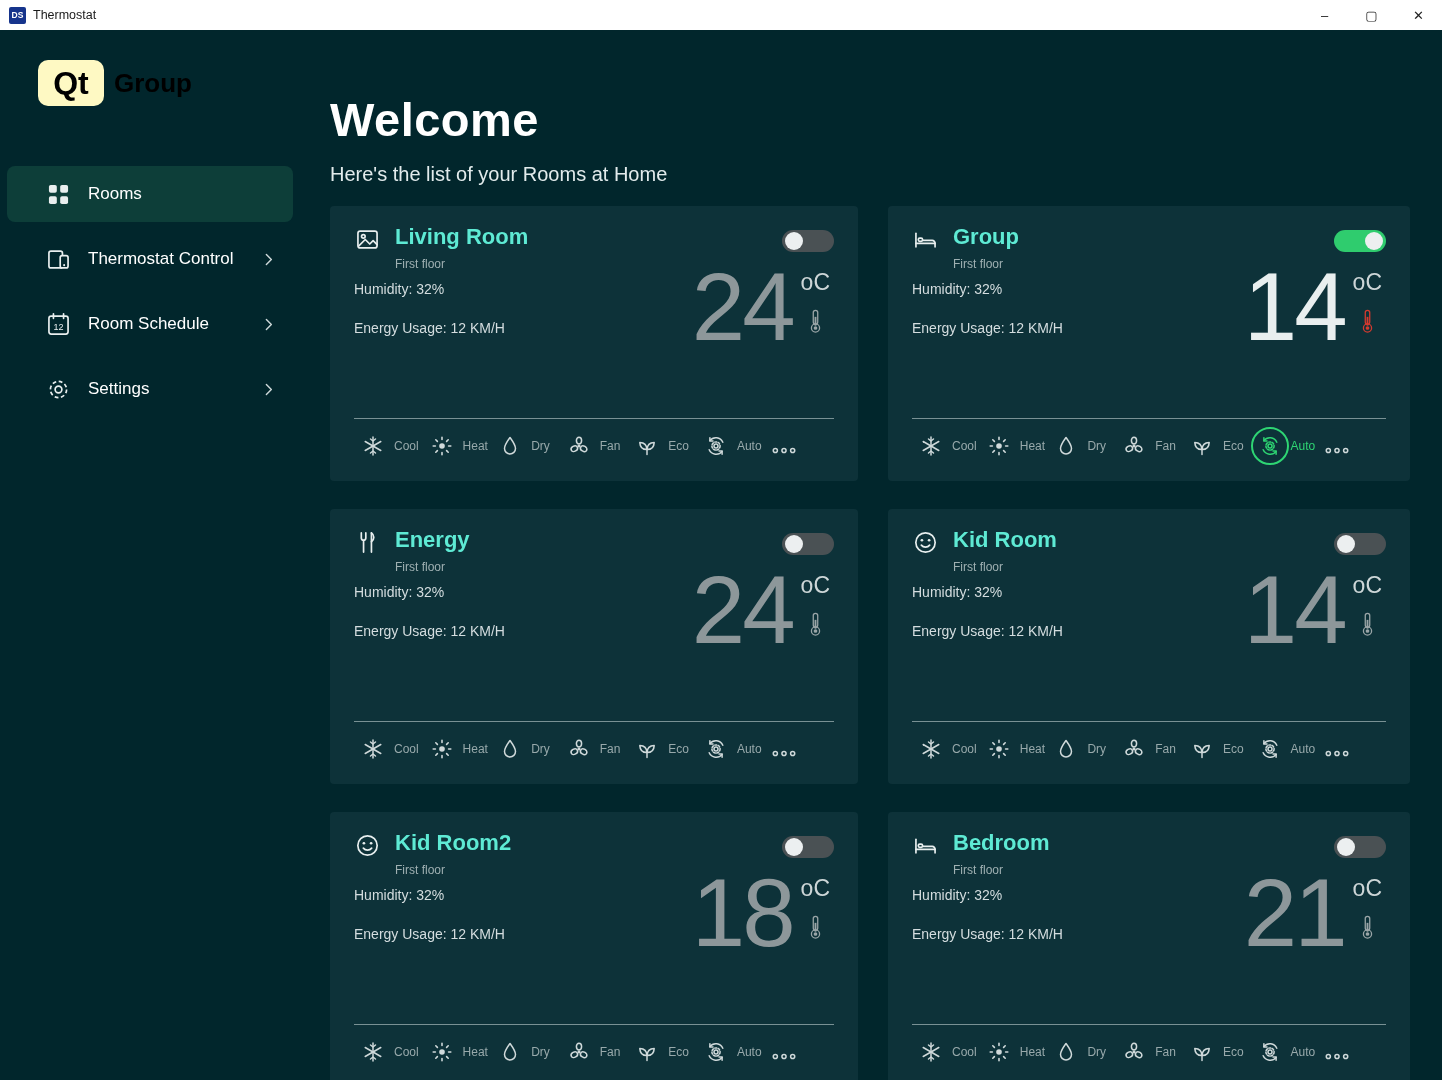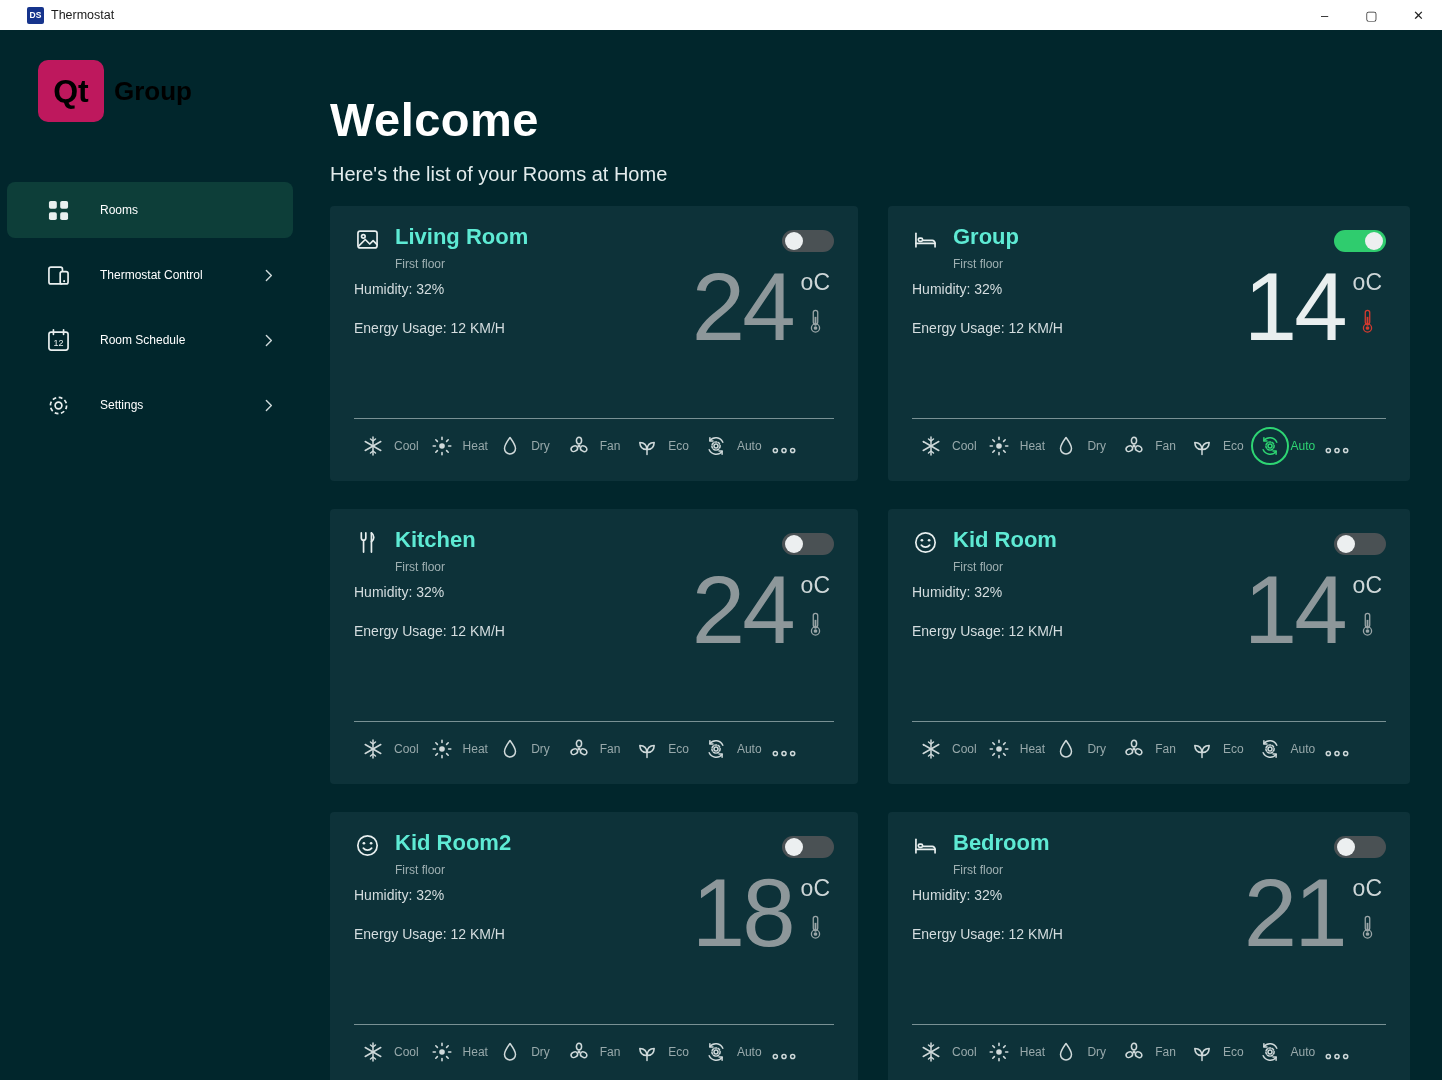--- a/index.html
+++ b/index.html
@@ -4,41 +4,41 @@
 <style>
   * { box-sizing: border-box; }
   html,body { margin:0; padding:0; }
   body {
     width:1442px; height:1080px; overflow:hidden;
     font-family:"Liberation Sans", sans-serif;
     background:#01262c;
   }
 
   
-  .titlebar { height:30px; background:#ffffff; display:flex; align-items:center;padding-left:18px; }
+  .titlebar { height:30px; background:#ffffff; display:flex; align-items:center; }
   .tb-icon { width:17px; height:17px; margin:0 7px 0 9px; background:#16348c; color:#fff;
     font-size:8.5px; font-weight:700; display:flex; align-items:center; justify-content:center;
     border-radius:2px; }
   .tb-title { font-size:12.5px; color:#1a1a1a; }
   .tb-spacer { flex:1; }
   .tb-btn { width:47px; height:30px; border:none; background:transparent; font-size:13px;
     color:#222; display:flex; align-items:center; justify-content:center; cursor:pointer; }
 
   
   .app { display:flex; height:1050px; background:#01262c; }
 
   
   .sidebar { width:300px; flex-shrink:0; display:flex; flex-direction:column; }
   .logo { display:flex; align-items:center; gap:10px; margin:30px 0 0 38px; }
-  .logo-badge { width:66px; height:62px; border-radius:10px; background:#be185d; color:#000;
+  .logo-badge { width:66px; height:46px; border-radius:10px; background:#fef9c3; color:#000;
     display:flex; align-items:center; justify-content:center; font-size:32px; font-weight:700; }
   .logo-text { color:#000; font-size:26px; font-weight:700; }
   .nav { margin-top:60px; display:flex; flex-direction:column; gap:9px; }
   .nav-item { display:flex; align-items:center; height:56px; margin:0 7px; padding:0 16px 0 38px;
-    gap:28px; border-radius:8px; color:#ffffff; font-size:12px; cursor:pointer; }
+    gap:16px; border-radius:8px; color:#ffffff; font-size:17px; cursor:pointer; }
   .nav-item .ni { width:27px; height:27px; color:#e9efef; flex-shrink:0; }
   .nav-item .label { flex:1; }
   .nav-item .chevron { width:17px; height:17px; color:#cfd9da; }
   .nav-item.active { background:#0d3e39; }
 
   
   .main { flex:1; padding-left:30px; overflow:hidden; }
   .welcome { font-size:47px; color:#ffffff; margin:62px 0 0; font-weight:700; letter-spacing:.5px; }
   .subtitle { font-size:20px; color:#e2ebec; margin:16px 0 0; font-weight:400; }
   .grid { display:grid; grid-template-columns:528px 522px; column-gap:30px; row-gap:28px; margin-top:20px; }
@@ -419,21 +419,21 @@
             </button>
         </div>
       </section>
 
       <section class="card">
         <div class="card-head">
           <svg class="room-icon">
               <use href="#i-utensils"></use>
             </svg>
           <div>
-            <h3 class="room-name">Kitchen</h3>
+            <h3 class="room-name">Energy</h3>
             <span class="floor">First floor</span>
           </div>
           <button class="toggle">
               <span class="knob"></span>
             </button>
         </div>
         <div class="card-body">
           <div class="stats">
             <p>Humidity: 32%</p>
             <p>Energy Usage: 12 KM/H</p>

